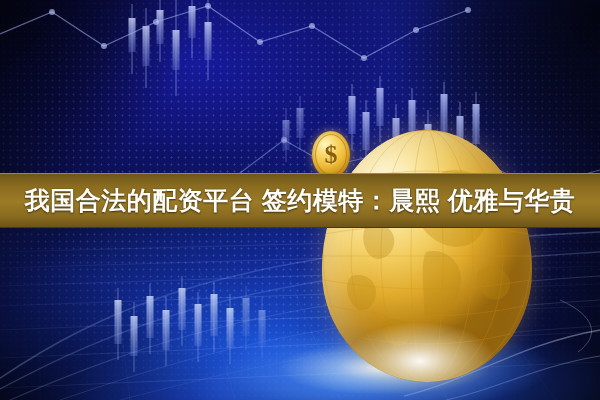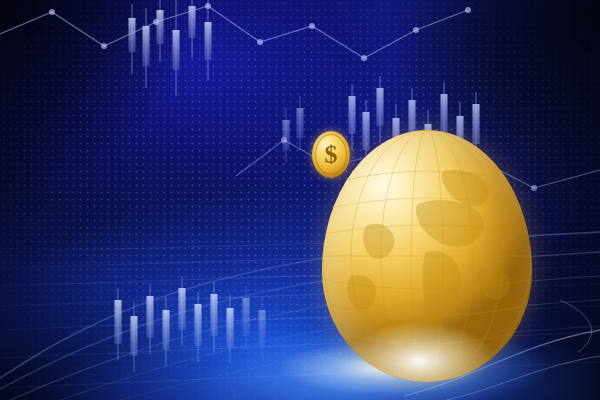--- a/index.html
+++ b/index.html
@@ -380,14 +380,19 @@
     <div id="globe-shine"></div>
   </div>
 
   <div class="layer" id="glow-sweep"></div>
 
   <div id="coin">
     <div id="coin-rim"></div>
     <div id="coin-glyph">$</div>
   </div>
 
+  <div id="banner">
+    <div id="banner-topline"></div>
+    <div id="banner-botline"></div>
+    <div id="banner-text">我国合法的配资平台 签约模特：晨熙 优雅与华贵</div>
+  </div>
 
 </div>
 
 </body></html>

